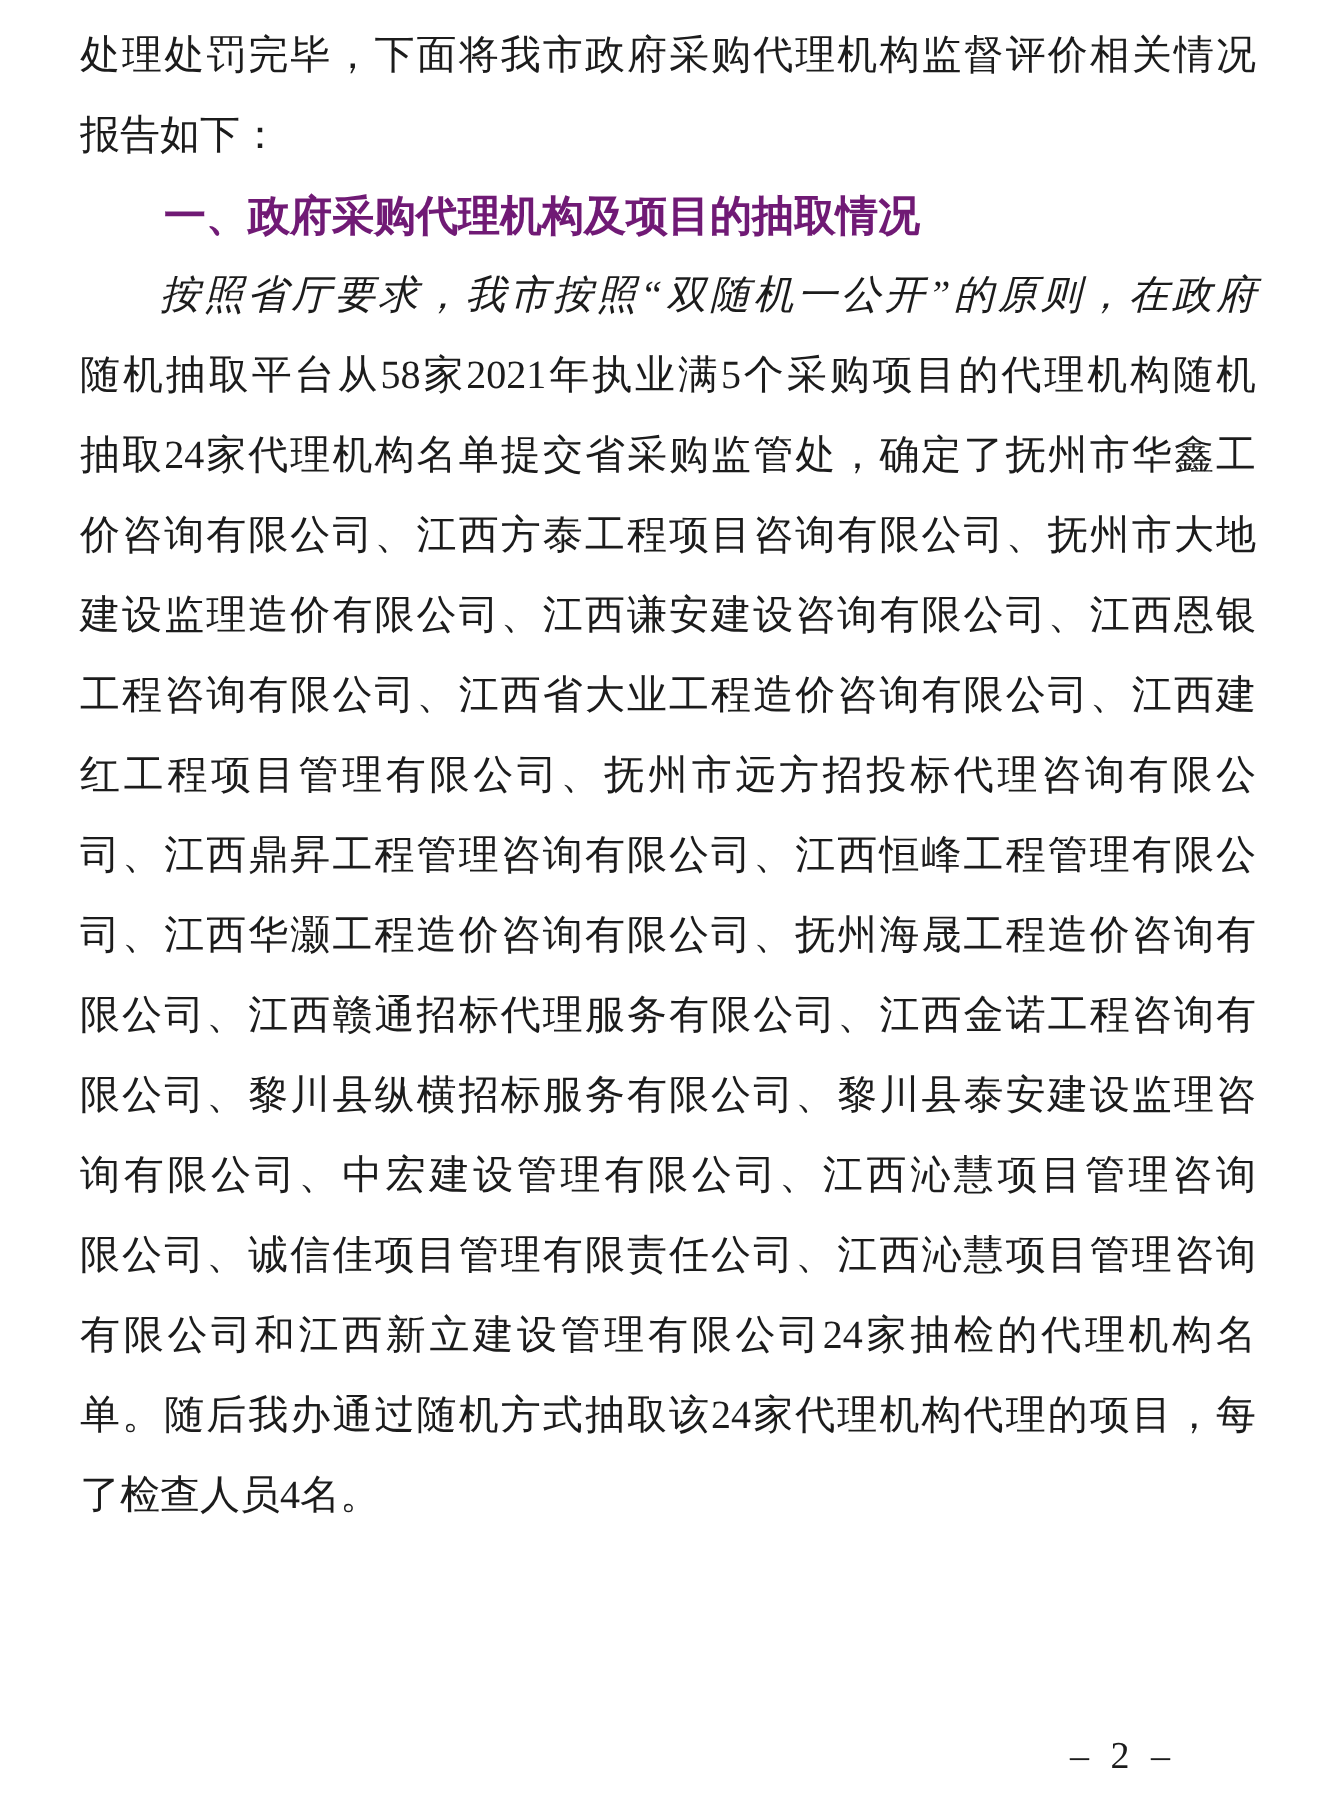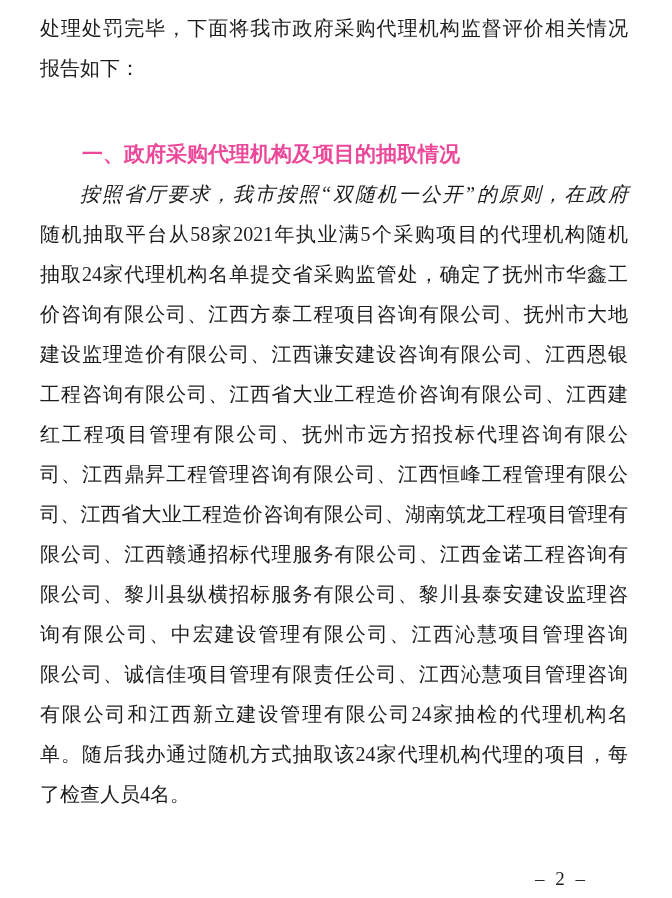--- a/index.html
+++ b/index.html
@@ -40,22 +40,21 @@
     font-style: italic;
   }
   .heading {
     font-family: "DejaVu Sans", "Liberation Sans", sans-serif;
     font-weight: 700;
     font-size: 21px;
     line-height: 40px;
     text-indent: 2em;
     text-align: left;
     text-align-last: left;
-    color: #ec4899;
-    margin-top: 46px;
+    color: #701a75;
   }
   .pagenum {
     position: absolute;
     right: 44px;
     bottom: 8px;
     font-size: 19px;
     line-height: 22px;
     letter-spacing: 3px;
     color: #1c1c1c;
   }
@@ -77,21 +76,21 @@
     <div class="para indent-first">
 
     <div class="line">按照省厅要求，我市按照“双随机一公开”的原则，在政府</div>
         <div class="line">随机抽取平台从58家2021年执业满5个采购项目的代理机构随机</div>
         <div class="line">抽取24家代理机构名单提交省采购监管处，确定了抚州市华鑫工</div>
         <div class="line">价咨询有限公司、江西方泰工程项目咨询有限公司、抚州市大地</div>
         <div class="line">建设监理造价有限公司、江西谦安建设咨询有限公司、江西恩银</div>
         <div class="line">工程咨询有限公司、江西省大业工程造价咨询有限公司、江西建</div>
         <div class="line">红工程项目管理有限公司、抚州市远方招投标代理咨询有限公</div>
         <div class="line">司、江西鼎昇工程管理咨询有限公司、江西恒峰工程管理有限公</div>
-        <div class="line">司、江西省大业工程造价咨询有限公司、湖南筑龙工程项目管理有</div>
+        <div class="line">司、江西华灏工程造价咨询有限公司、抚州海晟工程造价咨询有</div>
         <div class="line">限公司、江西赣通招标代理服务有限公司、江西金诺工程咨询有</div>
         <div class="line">限公司、黎川县纵横招标服务有限公司、黎川县泰安建设监理咨</div>
         <div class="line">询有限公司、中宏建设管理有限公司、江西沁慧项目管理咨询</div>
         <div class="line">限公司、诚信佳项目管理有限责任公司、江西沁慧项目管理咨询</div>
         <div class="line">有限公司和江西新立建设管理有限公司24家抽检的代理机构名</div>
         <div class="line">单。随后我办通过随机方式抽取该24家代理机构代理的项目，每</div>
         <div class="line">了检查人员4名。</div>
       </div>
 
   </div>

